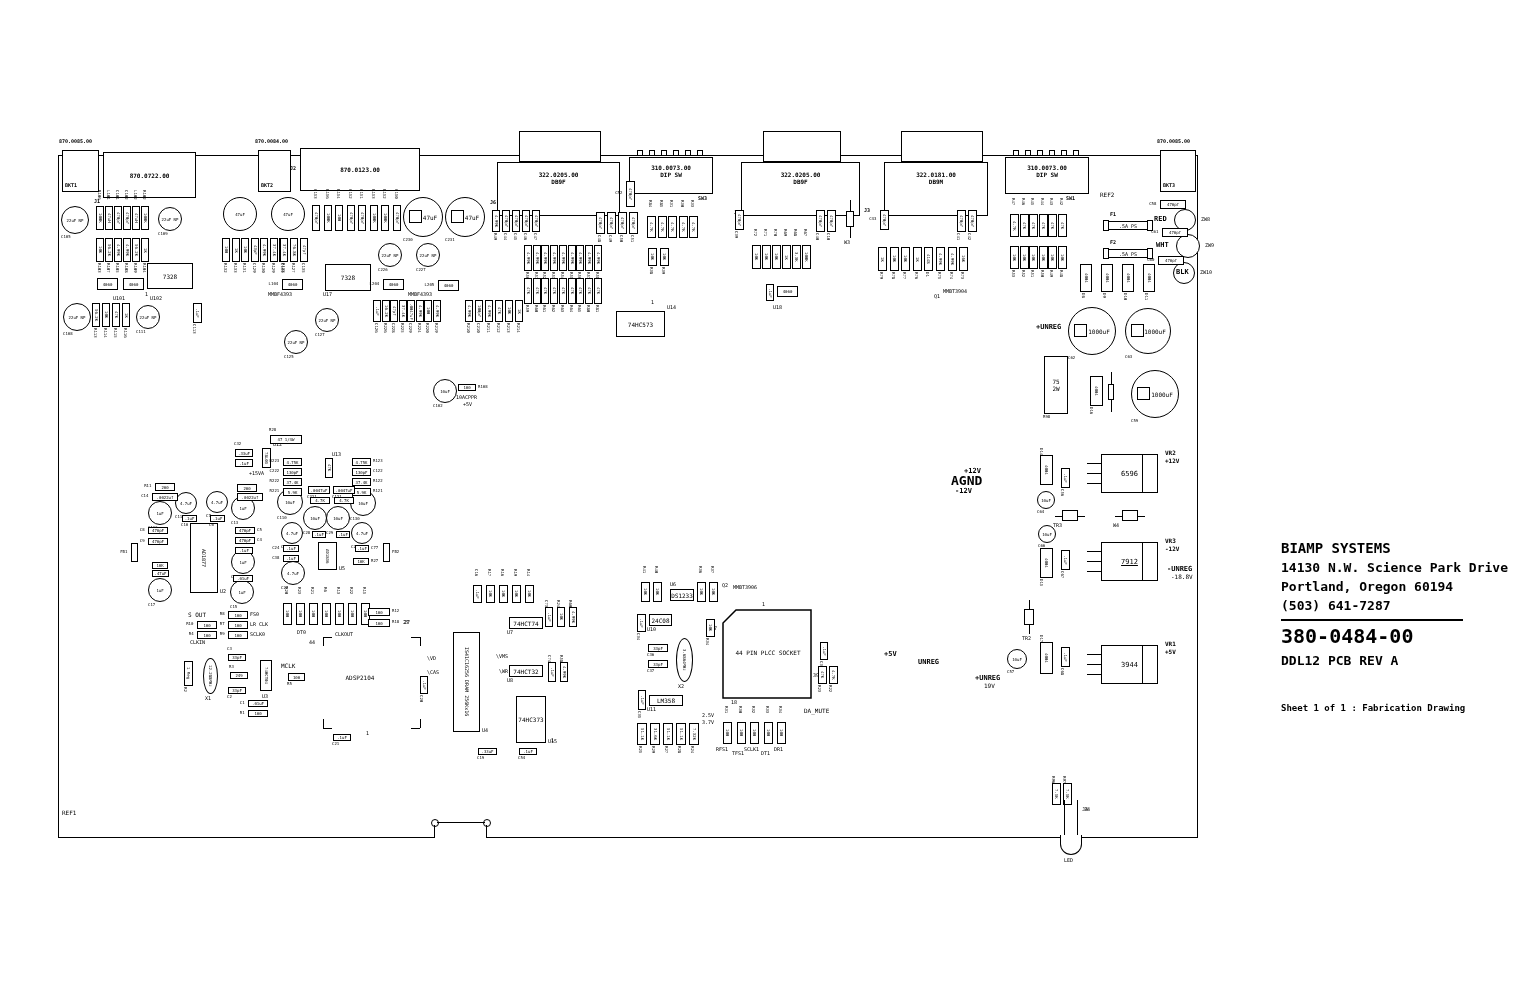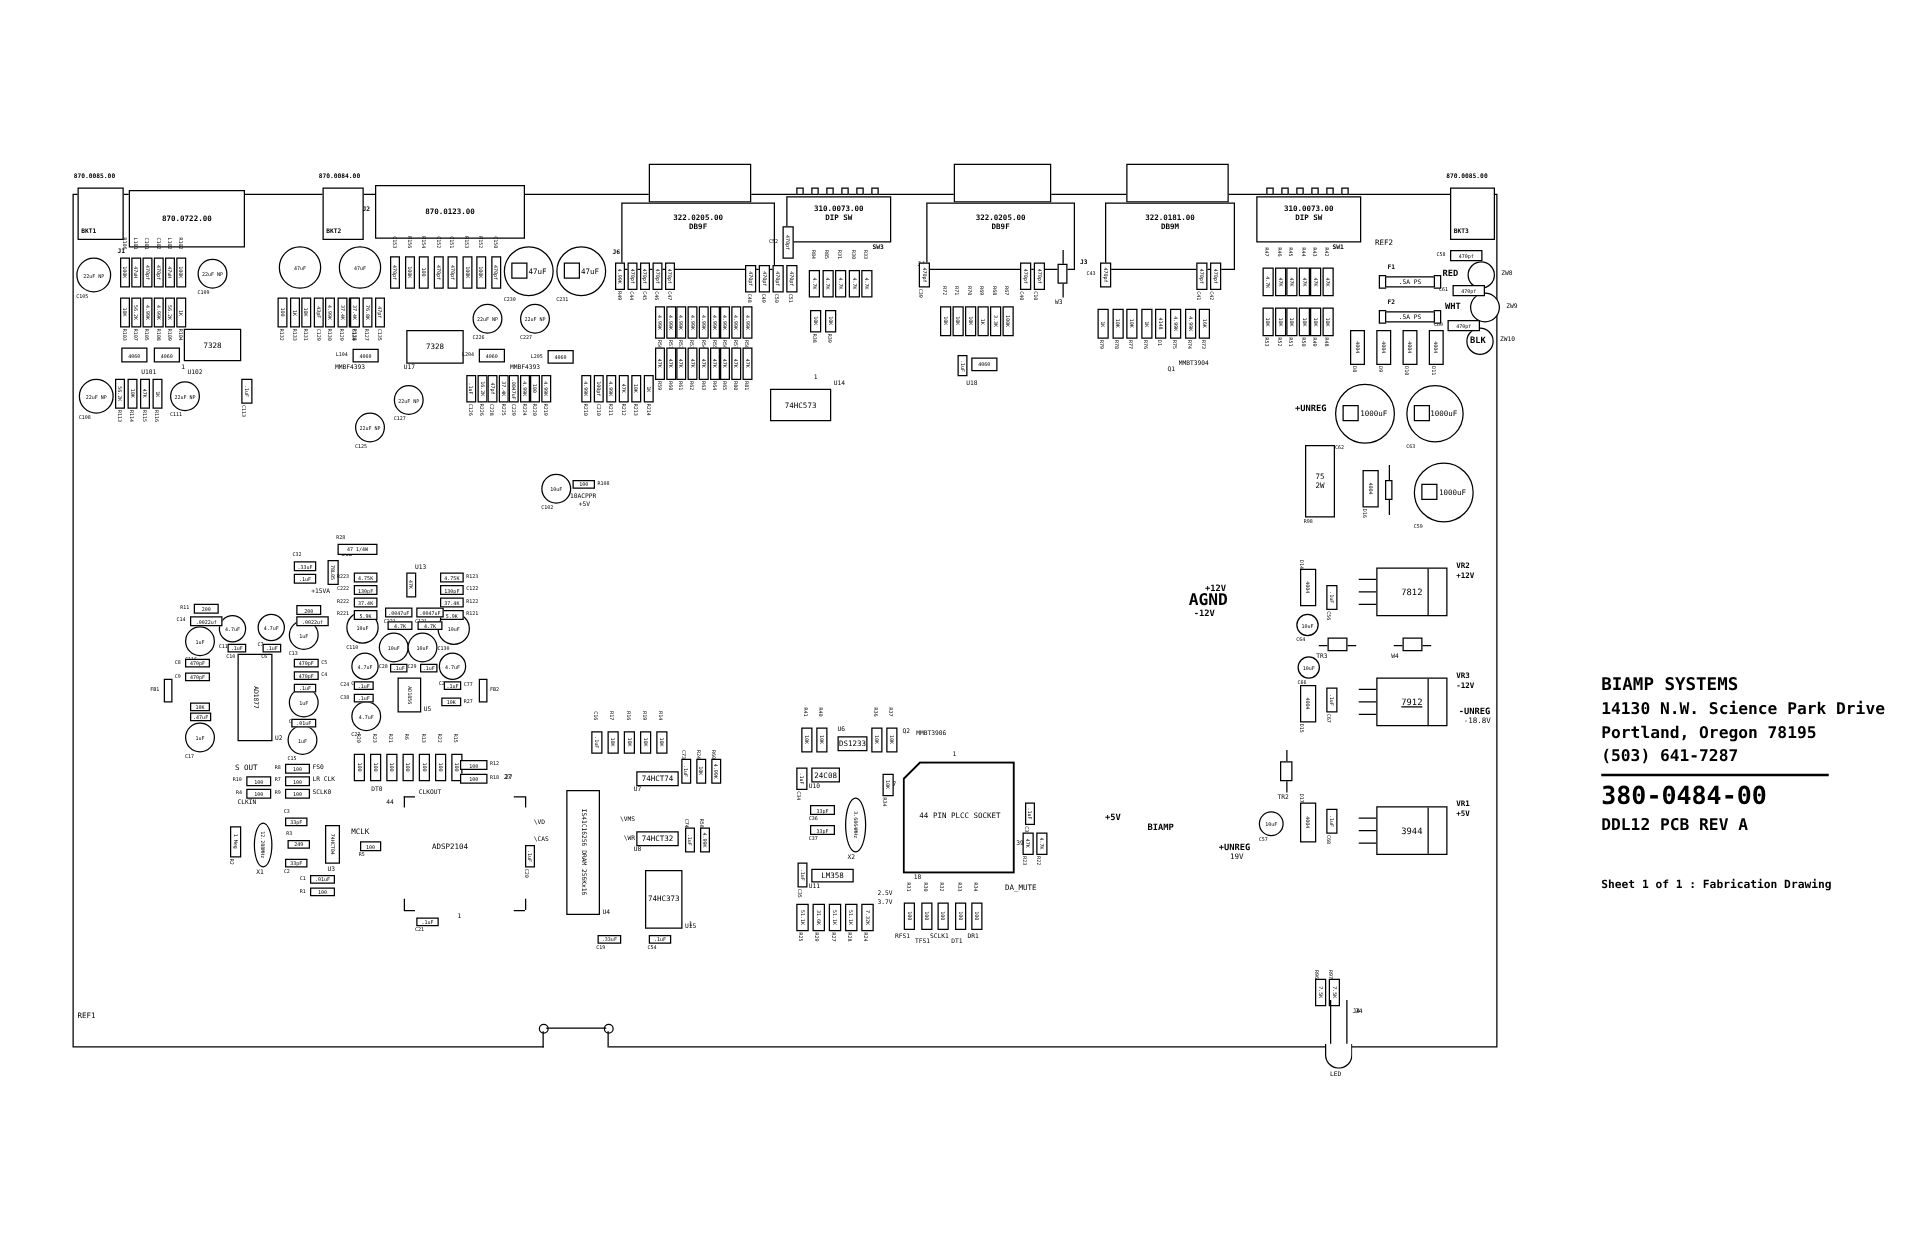--- a/index.html
+++ b/index.html
@@ -12,21 +12,21 @@
   .ctr{text-align:center;}
 </style>
 </head>
 <body>
 
 <div id="canvas">
 
   <div>
     <div class="tb" style="left:1281px;top:540px;font-size:14px;">BIAMP SYSTEMS</div>
     <div class="tb" style="left:1281px;top:560px;font-size:13px;">14130 N.W. Science Park Drive</div>
-    <div class="tb" style="left:1281px;top:579px;font-size:13px;">Portland, Oregon    78195</div>
+    <div class="tb" style="left:1281px;top:579px;font-size:13px;">Portland, Oregon    60194</div>
     <div class="tb" style="left:1281px;top:598px;font-size:13px;">(503) 641-7287</div>
     <div class="rule" style="left:1281px;top:619px;width:182px;"></div>
     <div class="tb" style="left:1281px;top:624px;font-size:20px;">380-0484-00</div>
     <div class="tb" style="left:1281px;top:653px;font-size:13px;">DDL12 PCB    REV A</div>
     <div class="tb" style="left:1281px;top:703px;font-size:9px;">Sheet 1 of 1 : Fabrication Drawing</div>
   </div>
 
   <div class="a ctr" style="left:878px;top:700px;width:140px;">
     <div style="font-size:11px;font-weight:bold;">DDL12  PCB</div>
     <div style="font-size:7px;font-weight:bold;margin-top:1px;">380-0484-00 REV A</div>
@@ -99,21 +99,21 @@
     <div class="a" style="left: 509px; top: 665px; width: 34px; height: 12px; border: 1.4px solid rgb(0, 0, 0); background: rgb(255, 255, 255); display: flex; align-items: center; justify-content: center; font-size: 6px; overflow: hidden; text-align: center;">74HCT32</div>
     <div class="a" style="left: 507px; top: 678px; font-size: 5px; line-height: 1.1; white-space: nowrap; font-weight: normal;">U8</div>
     <div class="a" style="left: 516px; top: 696px; width: 30px; height: 47px; border: 1.4px solid rgb(0, 0, 0); background: rgb(255, 255, 255); display: flex; align-items: center; justify-content: center; font-size: 6px; overflow: hidden; text-align: center;">74HC373</div>
     <div class="a" style="left: 548px; top: 739px; font-size: 5px; line-height: 1.1; white-space: nowrap; font-weight: normal;">U15</div>
     <div class="a" style="left: 670px; top: 589px; width: 24px; height: 12px; border: 1.4px solid rgb(0, 0, 0); background: rgb(255, 255, 255); display: flex; align-items: center; justify-content: center; font-size: 6px; overflow: hidden; text-align: center;">DS1233</div>
     <div class="a" style="left: 670px; top: 582px; font-size: 5px; line-height: 1.1; white-space: nowrap; font-weight: normal;">U6</div>
     <div class="a" style="left: 649px; top: 614px; width: 23px; height: 12px; border: 1.4px solid rgb(0, 0, 0); background: rgb(255, 255, 255); display: flex; align-items: center; justify-content: center; font-size: 6px; overflow: hidden; text-align: center;">24C08</div>
     <div class="a" style="left: 647px; top: 627px; font-size: 5px; line-height: 1.1; white-space: nowrap; font-weight: normal;">U10</div>
     <div class="a" style="left: 649px; top: 695px; width: 34px; height: 11px; border: 1.4px solid rgb(0, 0, 0); background: rgb(255, 255, 255); display: flex; align-items: center; justify-content: center; font-size: 6px; overflow: hidden; text-align: center;">LM358</div>
     <div class="a" style="left: 647px; top: 707px; font-size: 5px; line-height: 1.1; white-space: nowrap; font-weight: normal;">U11</div>
-    <div class="a" style="left: 1101px; top: 454px; width: 57px; height: 39px; border: 1.5px solid rgb(0, 0, 0); background: rgb(255, 255, 255); display: flex; align-items: center; justify-content: center; font-size: 7px; overflow: hidden;">7812</div>
+    <div class="a" style="left: 1101px; top: 454px; width: 57px; height: 39px; border: 1.5px solid rgb(0, 0, 0); background: rgb(255, 255, 255); display: flex; align-items: center; justify-content: center; font-size: 7px; overflow: hidden;">6596</div>
     <div class="a" style="left: 1142.04px; top: 455px; width: 1px; height: 37px; background: rgb(0, 0, 0);"></div>
     <div class="a" style="left: 1087px; top: 463px; width: 14px; height: 1.2px; background: rgb(0, 0, 0);"></div>
     <div class="a" style="left: 1087px; top: 473px; width: 14px; height: 1.2px; background: rgb(0, 0, 0);"></div>
     <div class="a" style="left: 1087px; top: 483px; width: 14px; height: 1.2px; background: rgb(0, 0, 0);"></div>
     <div class="a" style="left: 1165px; top: 450px; font-size: 6px; line-height: 1.1; white-space: nowrap; font-weight: bold;">VR2</div>
     <div class="a" style="left: 1165px; top: 458px; font-size: 6px; line-height: 1.1; white-space: nowrap; font-weight: bold;">+12V</div>
     <div class="a" style="left: 1101px; top: 542px; width: 57px; height: 39px; border: 1.5px solid rgb(0, 0, 0); background: rgb(255, 255, 255); display: flex; align-items: center; justify-content: center; font-size: 7px; overflow: hidden; text-decoration: underline;">7912</div>
     <div class="a" style="left: 1142.04px; top: 543px; width: 1px; height: 37px; background: rgb(0, 0, 0);"></div>
     <div class="a" style="left: 1087px; top: 551px; width: 14px; height: 1.2px; background: rgb(0, 0, 0);"></div>
     <div class="a" style="left: 1087px; top: 561px; width: 14px; height: 1.2px; background: rgb(0, 0, 0);"></div>
@@ -712,21 +712,21 @@
     <div class="a" style="left: 1060px; top: 835px; width: 22px; height: 20px; border-top: none; border-right: 1.3px solid rgb(0, 0, 0); border-bottom: 1.3px solid rgb(0, 0, 0); border-left: 1.3px solid rgb(0, 0, 0); border-image: initial; background: rgb(255, 255, 255); border-radius: 0px 0px 11px 11px;"></div>
     <div class="a" style="left: 1064px; top: 858px; font-size: 5px; line-height: 1.1; white-space: nowrap; font-weight: normal;">LED</div>
     <div class="a" style="left: 1084px; top: 807px; font-size: 5px; line-height: 1.1; white-space: nowrap; font-weight: normal;">J4</div>
     <div class="a" style="left: 62px; top: 810px; font-size: 6px; line-height: 1.1; white-space: nowrap; font-weight: normal;">REF1</div>
     <div class="a" style="left: 1100px; top: 192px; font-size: 6px; line-height: 1.1; white-space: nowrap; font-weight: normal;">REF2</div>
     <div class="a" style="left: 1036px; top: 324px; font-size: 7px; line-height: 1.1; white-space: nowrap; font-weight: bold;">+UNREG</div>
     <div class="a" style="left: 964px; top: 468px; font-size: 7px; line-height: 1.1; white-space: nowrap; font-weight: bold;">+12V</div>
     <div class="a" style="left: 951px; top: 474px; font-size: 13px; line-height: 1.1; white-space: nowrap; font-weight: bold;">AGND</div>
     <div class="a" style="left: 955px; top: 488px; font-size: 7px; line-height: 1.1; white-space: nowrap; font-weight: bold;">-12V</div>
     <div class="a" style="left: 884px; top: 651px; font-size: 7px; line-height: 1.1; white-space: nowrap; font-weight: bold;">+5V</div>
-    <div class="a" style="left: 918px; top: 659px; font-size: 7px; line-height: 1.1; white-space: nowrap; font-weight: bold;">BIAMP</div>
+    <div class="a" style="left: 918px; top: 659px; font-size: 7px; line-height: 1.1; white-space: nowrap; font-weight: bold;">UNREG</div>
     <div class="a" style="left: 975px; top: 675px; font-size: 7px; line-height: 1.1; white-space: nowrap; font-weight: bold;">+UNREG</div>
     <div class="a" style="left: 984px; top: 683px; font-size: 6px; line-height: 1.1; white-space: nowrap; font-weight: normal;">19V</div>
     <div class="a" style="left: 1167px; top: 566px; font-size: 7px; line-height: 1.1; white-space: nowrap; font-weight: bold;">-UNREG</div>
     <div class="a" style="left: 1171px; top: 574px; font-size: 6px; line-height: 1.1; white-space: nowrap; font-weight: normal;">-18.8V</div>
     <div class="a" style="left: 113px; top: 296px; font-size: 5px; line-height: 1.1; white-space: nowrap; font-weight: normal;">U101</div>
     <div class="a" style="left: 150px; top: 296px; font-size: 5px; line-height: 1.1; white-space: nowrap; font-weight: normal;">U102</div>
     <div class="a" style="left: 268px; top: 292px; font-size: 5px; line-height: 1.1; white-space: nowrap; font-weight: normal;">MMBF4393</div>
     <div class="a" style="left: 408px; top: 292px; font-size: 5px; line-height: 1.1; white-space: nowrap; font-weight: normal;">MMBF4393</div>
     <div class="a" style="left: 456px; top: 395px; font-size: 5px; line-height: 1.1; white-space: nowrap; font-weight: normal;">10ACPPR</div>
     <div class="a" style="left: 463px; top: 402px; font-size: 5px; line-height: 1.1; white-space: nowrap; font-weight: normal;">+5V</div>

